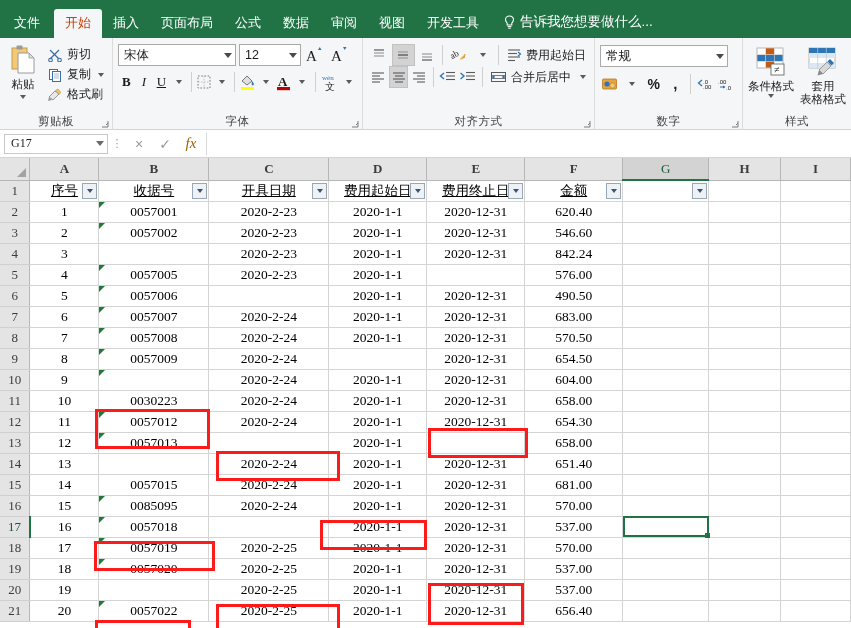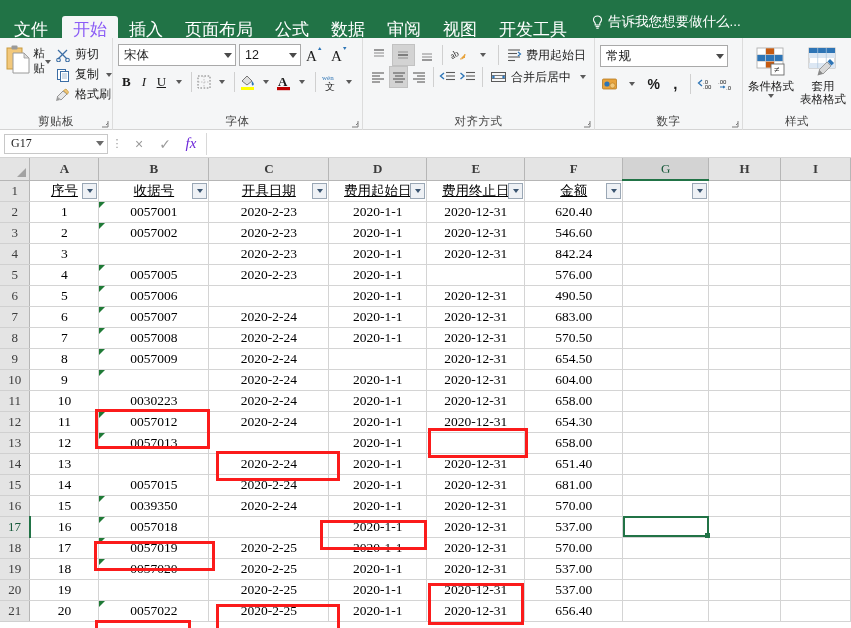--- a/index.html
+++ b/index.html
@@ -12,29 +12,29 @@
   }
   #app { position: relative; width: 851px; height: 628px; }
 
   
   .tabbar {
     height: 38px; background: #217346;
     display: flex; align-items: flex-end;
     position: relative;
   }
   .tab {
-    font-size: 17px; color: #ffffff;
-    padding: 6px 11px 0 11px;
+    font-size: 13px; color: #ffffff;
+    padding: 6px 11px 7px 11px;
     line-height: 16px;
     white-space: nowrap;
     cursor: default;
   }
   .tab.file { padding-left: 14px; padding-right: 14px; }
   .tab.active {
-    background: #f5f6f7; color: #8b5cf6;
+    background: #f5f6f7; color: #c2410c;
     border-top-left-radius: 3px; border-top-right-radius: 3px;
   }
   .tellme {
     display: flex; align-items: center; gap: 5px;
     font-size: 13.5px; color: #ffffff;
     padding: 6px 8px 7px 14px; white-space: nowrap;
   }
   .bulb { width: 11px; height: 15px; position: relative; display: inline-block; }
   .bulb svg { display:block; }
 
@@ -57,22 +57,22 @@
   }
   .grp-diag {
     position: absolute; bottom: 2px; right: 3px;
     width: 8px; height: 8px; color: #7a7a7a; font-size: 8px;
   }
   .grp-diag svg { display: block; }
   .grp-inner { display: flex; align-items: flex-start; gap: 2px; }
 
   
   .paste-btn {
-    display: flex; flex-direction: row; align-items: center;
-    width: 44px; padding-top: 2px; cursor: default; justify-content: center;
+    display: flex; flex-direction: column; align-items: center;
+    width: 44px; padding-top: 2px; cursor: default;
   }
   .clip-ico { width: 30px; height: 32px; position: relative; }
   .paste-lbl { font-size: 11.5px; color: #222; margin-top: 1px; }
   .caret-dn { width: 0; height: 0; border-left: 3.5px solid transparent;
               border-right: 3.5px solid transparent; border-top: 4px solid #5a5a5a; margin-top: 3px; }
   .clipcol { display: flex; flex-direction: column; gap: 1px; padding-top: 3px; }
   .miniitem { display: flex; align-items: center; gap: 4px; font-size: 12px; color: #222;
               padding: 1px 3px; white-space: nowrap; cursor: default; }
   .miniitem .ic { width: 17px; height: 16px; display:flex; align-items:center; justify-content:center; }
 
@@ -127,21 +127,21 @@
     display: flex; align-items: center; justify-content: space-between;
     padding: 0 3px 0 6px; font-size: 12px; color: #1a1a1a;
     font-family: "Liberation Serif", serif;
   }
   .nb-arrow { width:0;height:0;border-left:4px solid transparent;border-right:4px solid transparent;
               border-top:5px solid #6a6a6a; }
   .fbar-dots { width: 18px; text-align:center; color:#9a9a9a; font-size: 11px; letter-spacing: 0; }
   .fbar-btns { display: flex; align-items: center; gap: 0; }
   .fbb { width: 26px; height: 22px; display:flex; align-items:center; justify-content:center;
          font-size: 14px; color: #9a9a9a; cursor: default; }
-  .fbb.fx { font-style: italic; font-family: "Liberation Serif", serif; color:#6d28d9; font-size: 15px; }
+  .fbb.fx { font-style: italic; font-family: "Liberation Serif", serif; color:#a16207; font-size: 15px; }
   .fbar-input { flex: 1; height: 22px; border-left: 1px solid #d8d8d8; margin-left: 2px; }
 
   
   .gridwrap { position: relative; width: 851px; height: 628px; }
   table.grid { border-collapse: collapse; table-layout: fixed; }
   table.grid td, table.grid th { padding: 0; margin: 0; }
   .corner {
     width: 30px; height: 22px; background: #e4e4e4;
     border-right: 1px solid #b6b6b6; border-bottom: 1px solid #b6b6b6;
     position: relative;
@@ -797,21 +797,21 @@
             <td class="cell"><span>2020-1-1</span></td>
             <td class="cell"><span>2020-12-31</span></td>
             <td class="cell"><span>681.00</span></td>
             <td class="cell"><span></span></td>
             <td class="cell"><span></span></td>
             <td class="cell"><span></span></td>
           </tr>
           <tr>
             <td class="rowhead">16</td>
             <td class="cell"><span>15</span></td>
-            <td class="cell"><span class="errflag"></span><span>0039350</span></td>
+            <td class="cell"><span class="errflag"></span><span>0085095</span></td>
             <td class="cell"><span>2020-2-24</span></td>
             <td class="cell"><span>2020-1-1</span></td>
             <td class="cell"><span>2020-12-31</span></td>
             <td class="cell"><span>570.00</span></td>
             <td class="cell"><span></span></td>
             <td class="cell"><span></span></td>
             <td class="cell"><span></span></td>
           </tr>
           <tr>
             <td class="rowhead active">17</td>

